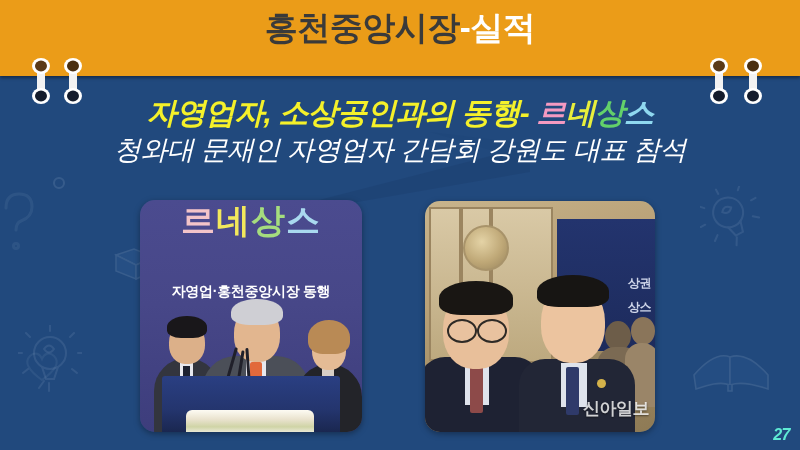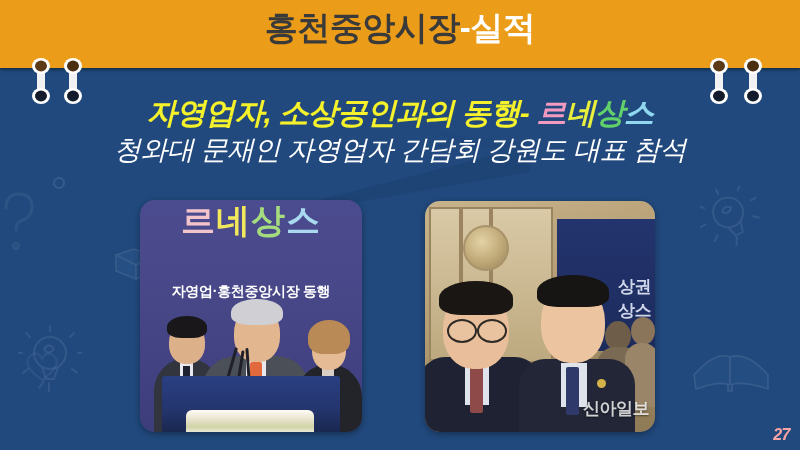--- a/index.html
+++ b/index.html
@@ -35,21 +35,21 @@
     z-index: 1;
     pointer-events: none;
     opacity: 0.45;
   }
 
   
   .header-bar {
     position: absolute;
     top: 0; left: 0;
     width: 800px;
-    height: 68px;
+    height: 76px;
     background: #eb9c18;
     z-index: 5;
     box-shadow: 0 2px 3px rgba(0,0,0,0.40);
   }
   .header-title {
     position: absolute;
     top: 6px;
     left: 0;
     width: 800px;
     text-align: center;
@@ -204,21 +204,21 @@
   }
   .rp-blue-board {
     position: absolute;
     left: 132px; top: 18px; width: 98px; height: 132px;
     background: linear-gradient(180deg,#23346e 0%, #1d2b5c 100%);
   }
   .rp-board-text {
     position: absolute;
     right: 4px;
     color: #cfd6ea;
-    font-size: 17px;
+    font-size: 12px;
     font-weight: 700;
     white-space: nowrap;
     letter-spacing: -0.5px;
   }
   .rp-medallion {
     position: absolute;
     left: 38px; top: 24px; width: 42px; height: 42px;
     border-radius: 50%;
     background: radial-gradient(circle at 40% 35%, #e4d3a6 0%, #bfa877 55%, #97835c 100%);
     border: 2px solid #a8936a;
@@ -244,21 +244,21 @@
     letter-spacing: -0.5px;
     text-shadow: 0 1px 2px rgba(0,0,0,0.5);
   }
 
   
   .page-number {
     position: absolute;
     right: 10px;
     bottom: 6px;
     z-index: 9;
-    color: #fca5a5;
+    color: #5eead4;
     font-size: 16px;
     font-weight: 700;
     font-style: italic;
     letter-spacing: -0.5px;
   }
 </style>
 </head>
 <body>
 
 <div class="slide">

